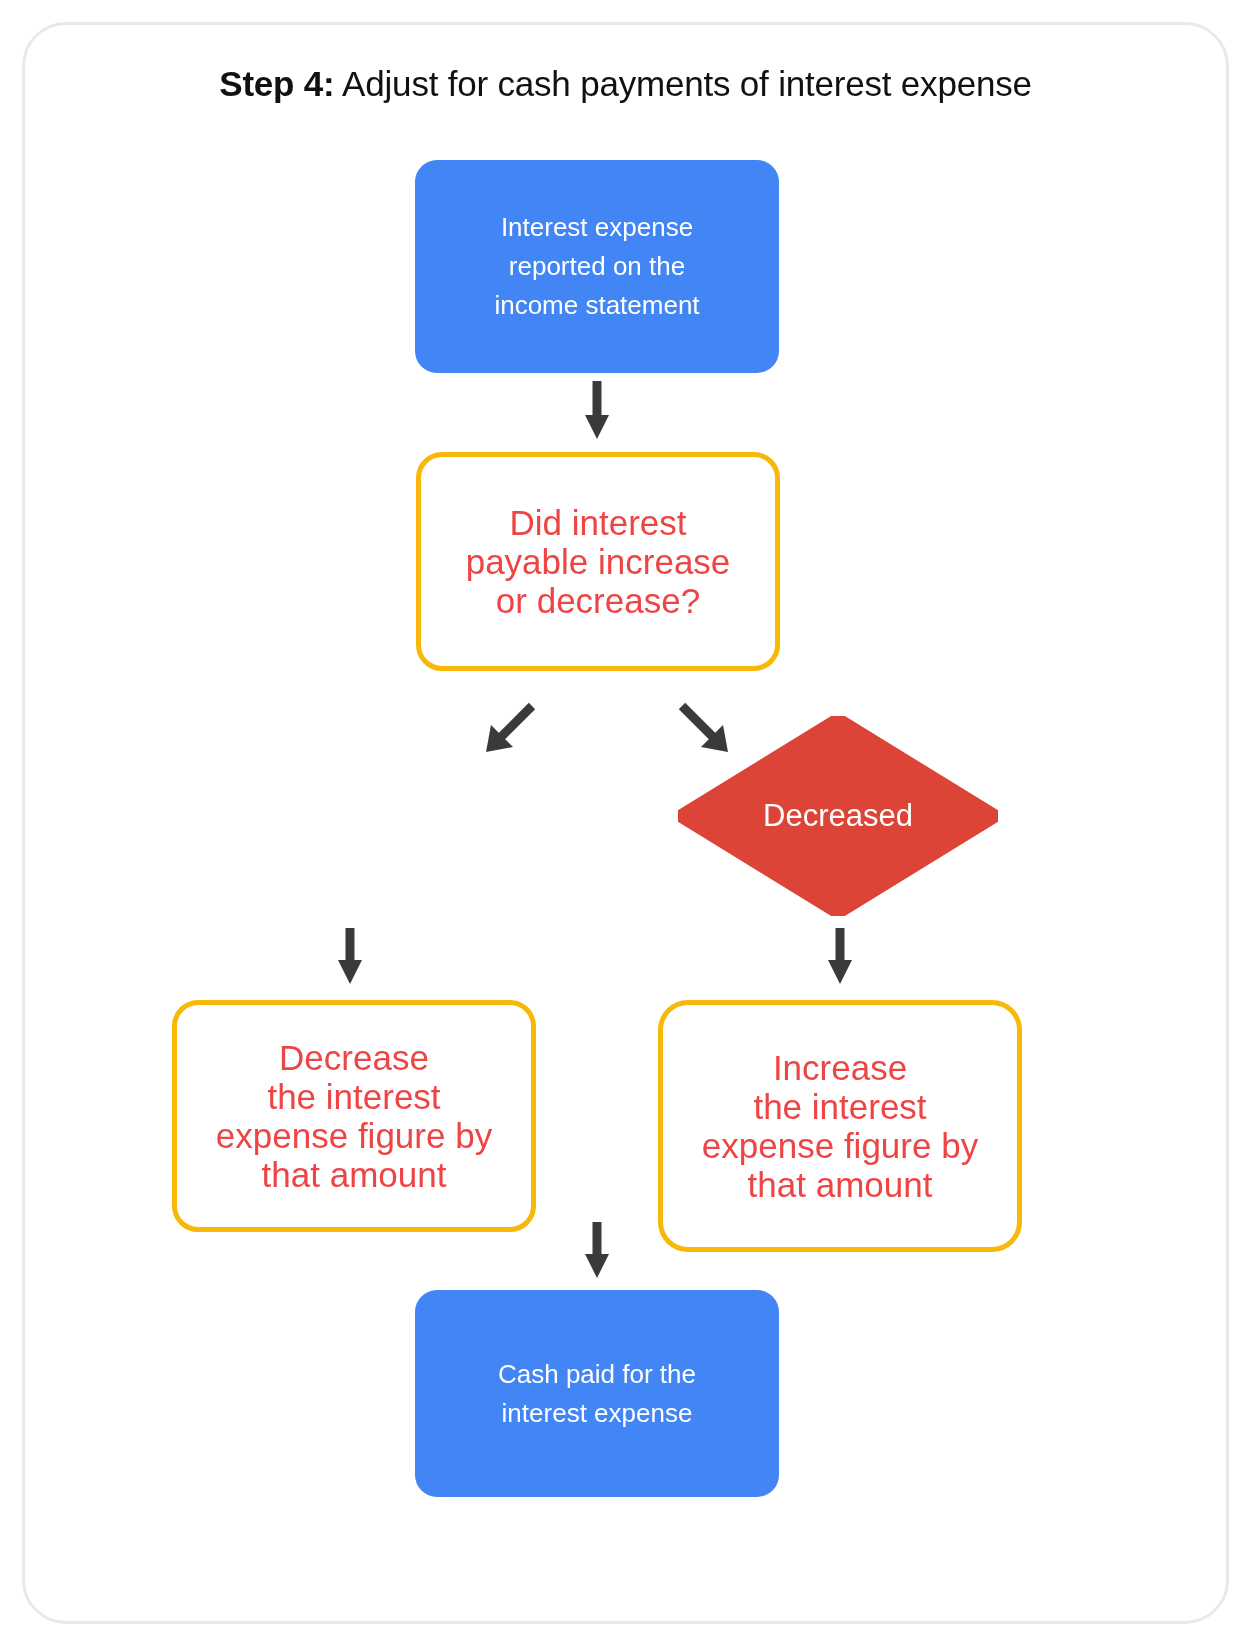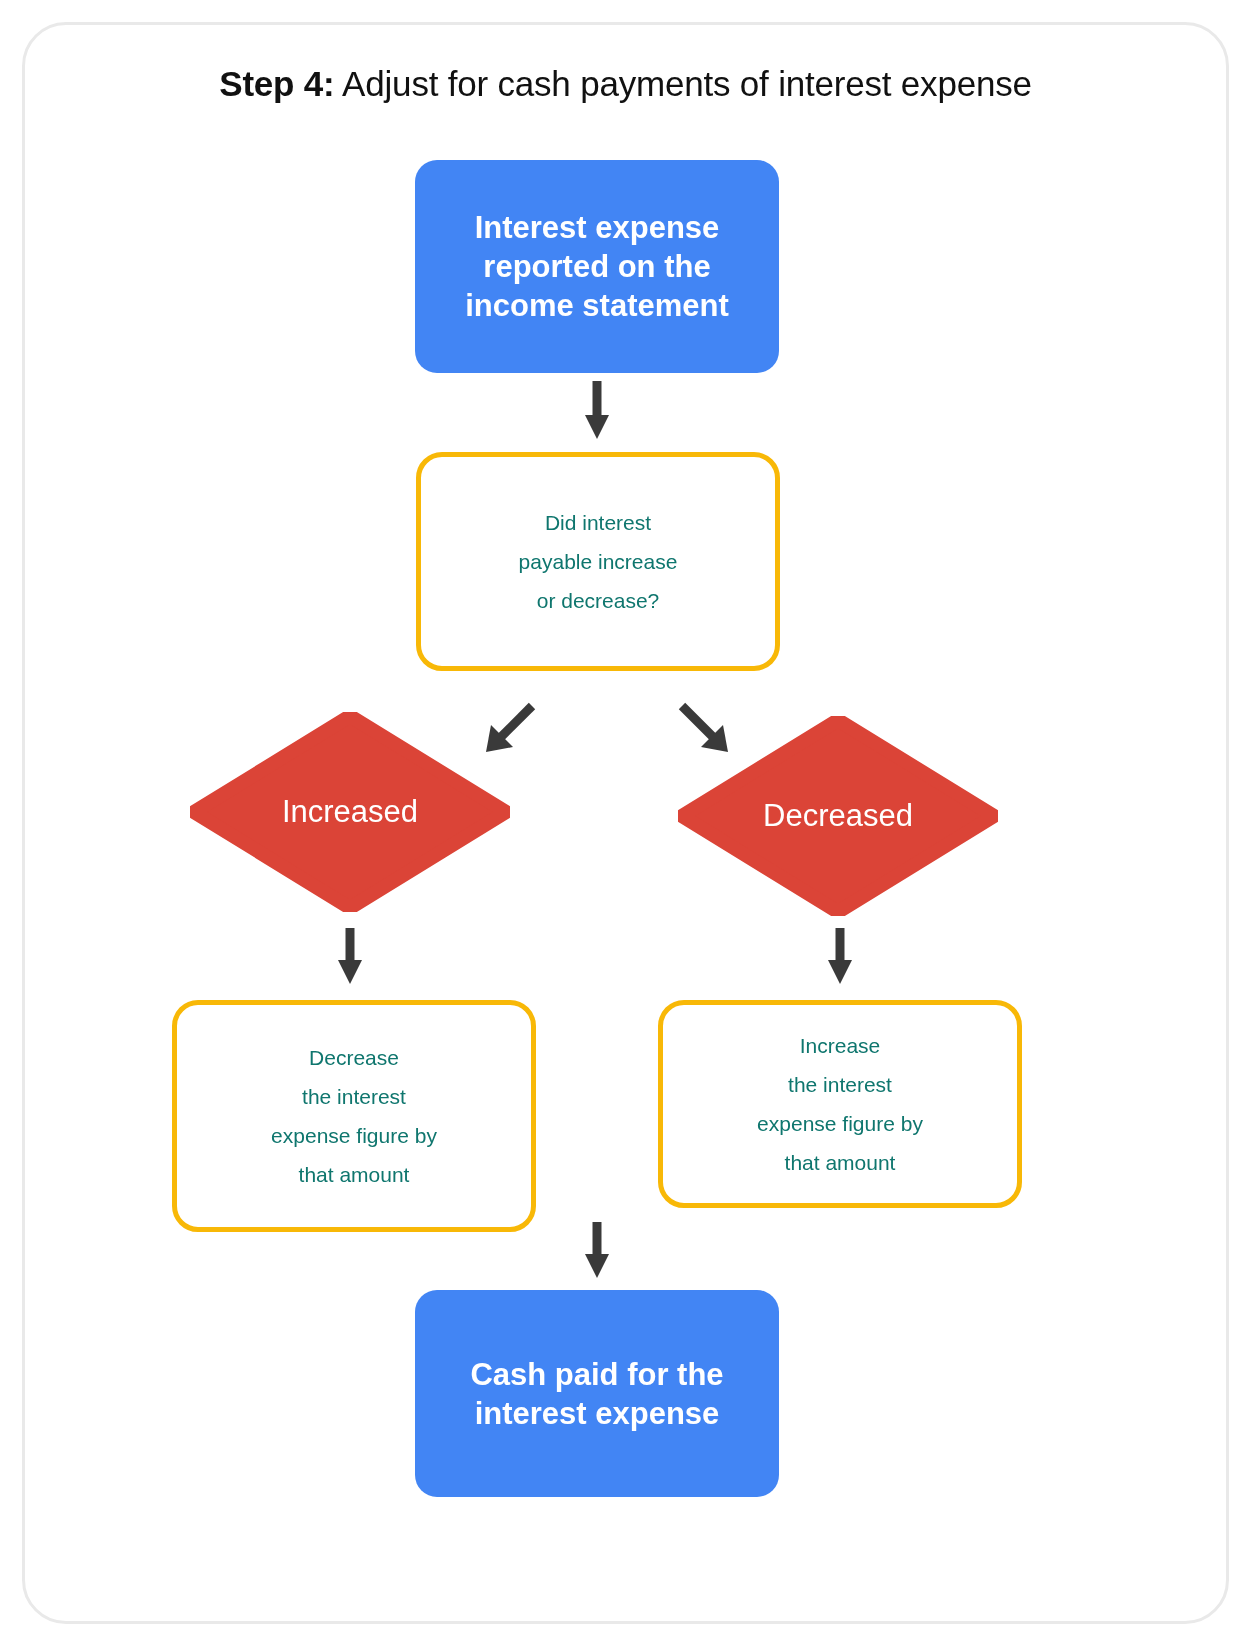--- a/index.html
+++ b/index.html
@@ -59,30 +59,30 @@
   .node-text {
     display: block;
     width: 100%;
     white-space: pre-line;
   }
 
   .node-blue {
     background: #4285F4;
     border-radius: 22px;
     color: #ffffff;
-    font-size: 31px;
+    font-size: 26px;
     line-height: 39px;
-    font-weight: 700;
+    font-weight: 400;
   }
   .node-yellow {
     background: #ffffff;
     border: 5px solid #F8B807;
     border-radius: 26px;
-    color: #0f766e;
-    font-size: 21px;
+    color: #ef4444;
+    font-size: 35px;
     line-height: 39px;
     font-weight: 400;
   }
   .diamond-wrap {
     position: absolute;
   }
   .diamond-shape {
     position: absolute;
     left: 0;
     top: 0;
@@ -108,21 +108,21 @@
     position: absolute;
   }
   .arrow svg { display: block; }
 
   
   #node-interest-expense { left: 415px; top: 160px; width: 364px; height: 213px; }
   #node-question         { left: 416px; top: 452px; width: 364px; height: 219px; }
   #diamond-increased     { left: 190px; top: 712px; width: 320px; height: 200px; }
   #diamond-decreased     { left: 678px; top: 716px; width: 320px; height: 200px; }
   #node-decrease-figure  { left: 172px; top: 1000px; width: 364px; height: 232px; }
-  #node-increase-figure  { left: 658px; top: 1000px; width: 364px; height: 208px; }
+  #node-increase-figure  { left: 658px; top: 1000px; width: 364px; height: 252px; border-radius: 30px; }
   #node-cash-paid        { left: 415px; top: 1290px; width: 364px; height: 207px; }
 
   
   #arrow-1 { left: 583px; top: 381px; }
   #arrow-2 { left: 480px; top: 700px; }
   #arrow-3 { left: 676px; top: 700px; }
   #arrow-4 { left: 336px; top: 928px; }
   #arrow-5 { left: 826px; top: 928px; }
   #arrow-6 { left: 583px; top: 1222px; }
 </style>
@@ -163,26 +163,20 @@
     </svg>
   </div>
 
   <div class="arrow" id="arrow-3">
     <svg width="58" height="58" viewBox="0 0 58 58">
       <path d="M6 6 L40 40" stroke="#3A3A3A" stroke-width="9" fill="none"></path>
       <path d="M52 52 L25 47 L47 25 Z" fill="#3A3A3A"></path>
     </svg>
   </div>
 
-  <div class="diamond-wrap" id="diamond-increased">
-    <svg class="diamond-shape" viewBox="0 0 320 200" preserveAspectRatio="none">
-      <path d="M160 4 L316 100 L160 196 L4 100 Z" fill="#DB4437" stroke="#DB4437" stroke-width="14" stroke-linejoin="round"></path>
-    </svg>
-    <div class="diamond-label">Increased</div>
-  </div>
 
   <div class="diamond-wrap" id="diamond-decreased">
     <svg class="diamond-shape" viewBox="0 0 320 200" preserveAspectRatio="none">
       <path d="M160 4 L316 100 L160 196 L4 100 Z" fill="#DB4437" stroke="#DB4437" stroke-width="14" stroke-linejoin="round"></path>
     </svg>
     <div class="diamond-label">Decreased</div>
   </div>
 
   <div class="arrow" id="arrow-4">
     <svg width="28" height="58" viewBox="0 0 28 58">

